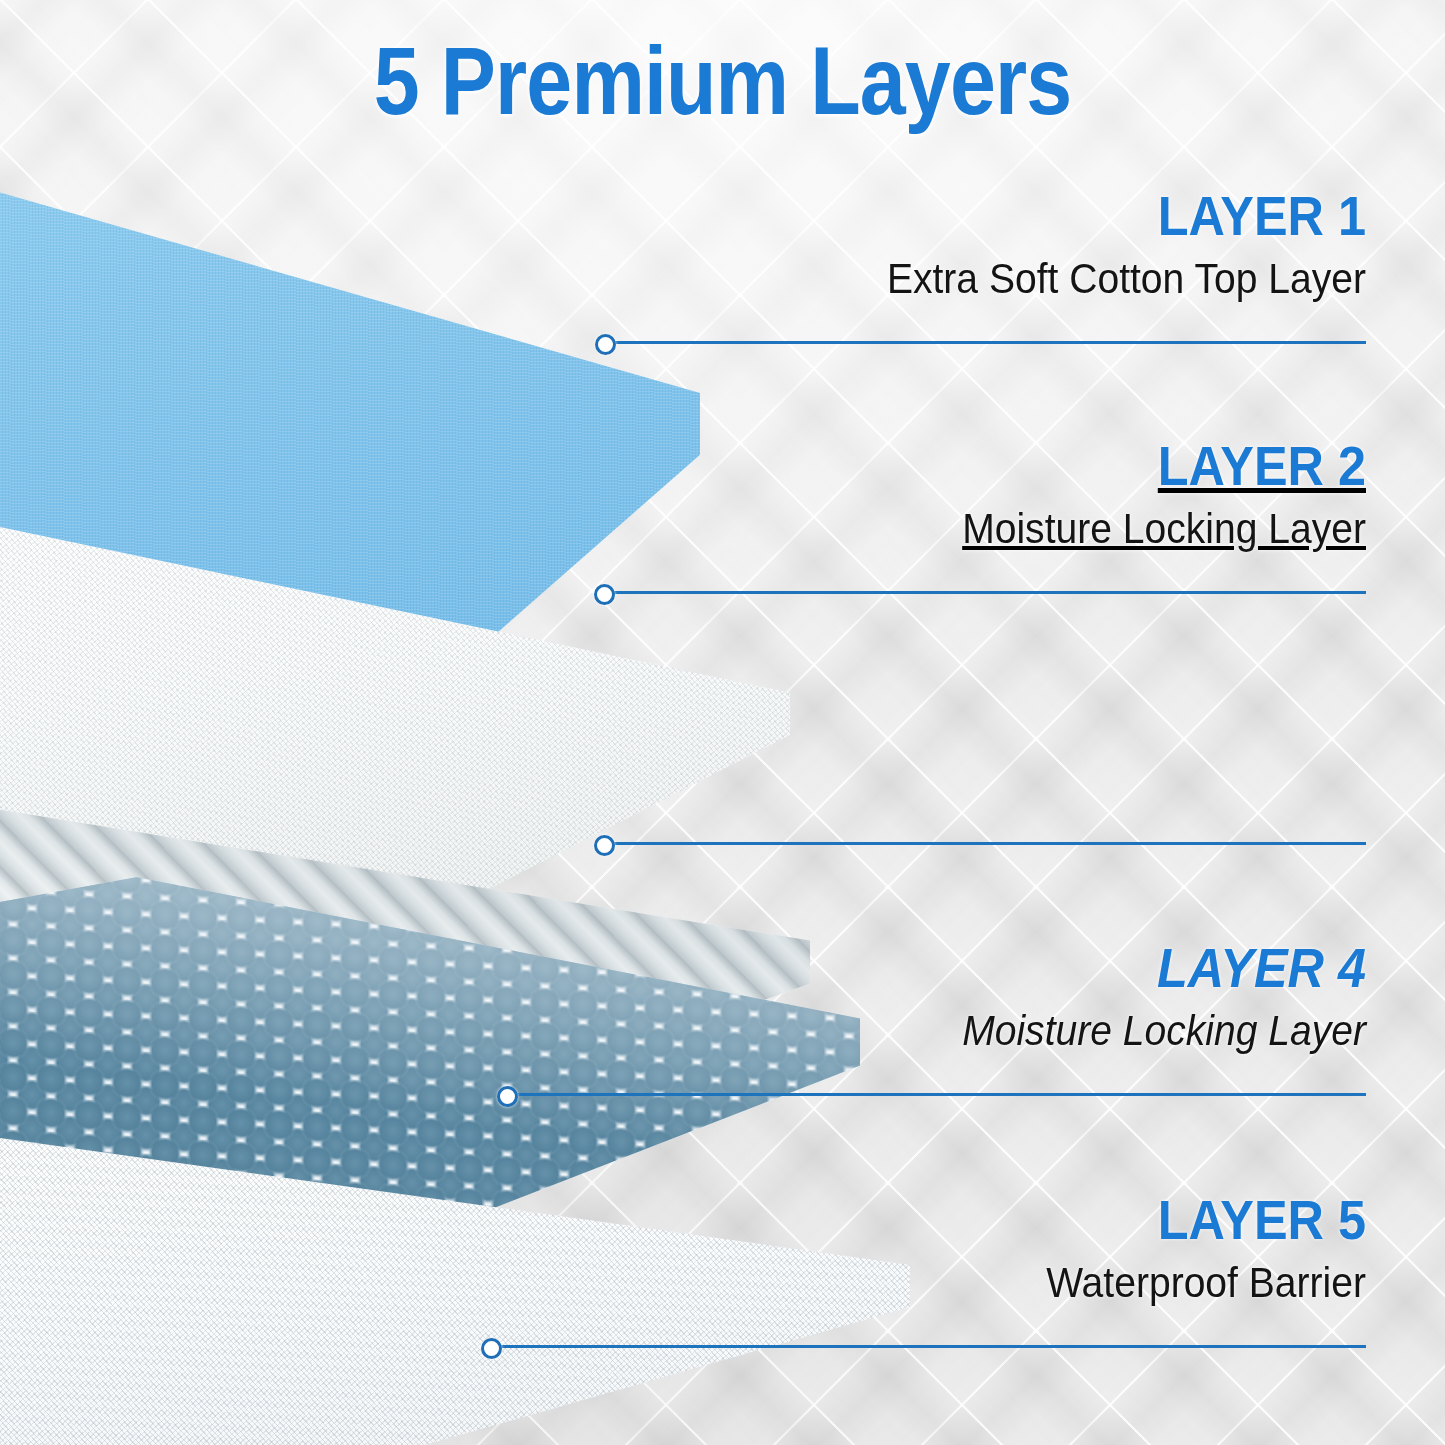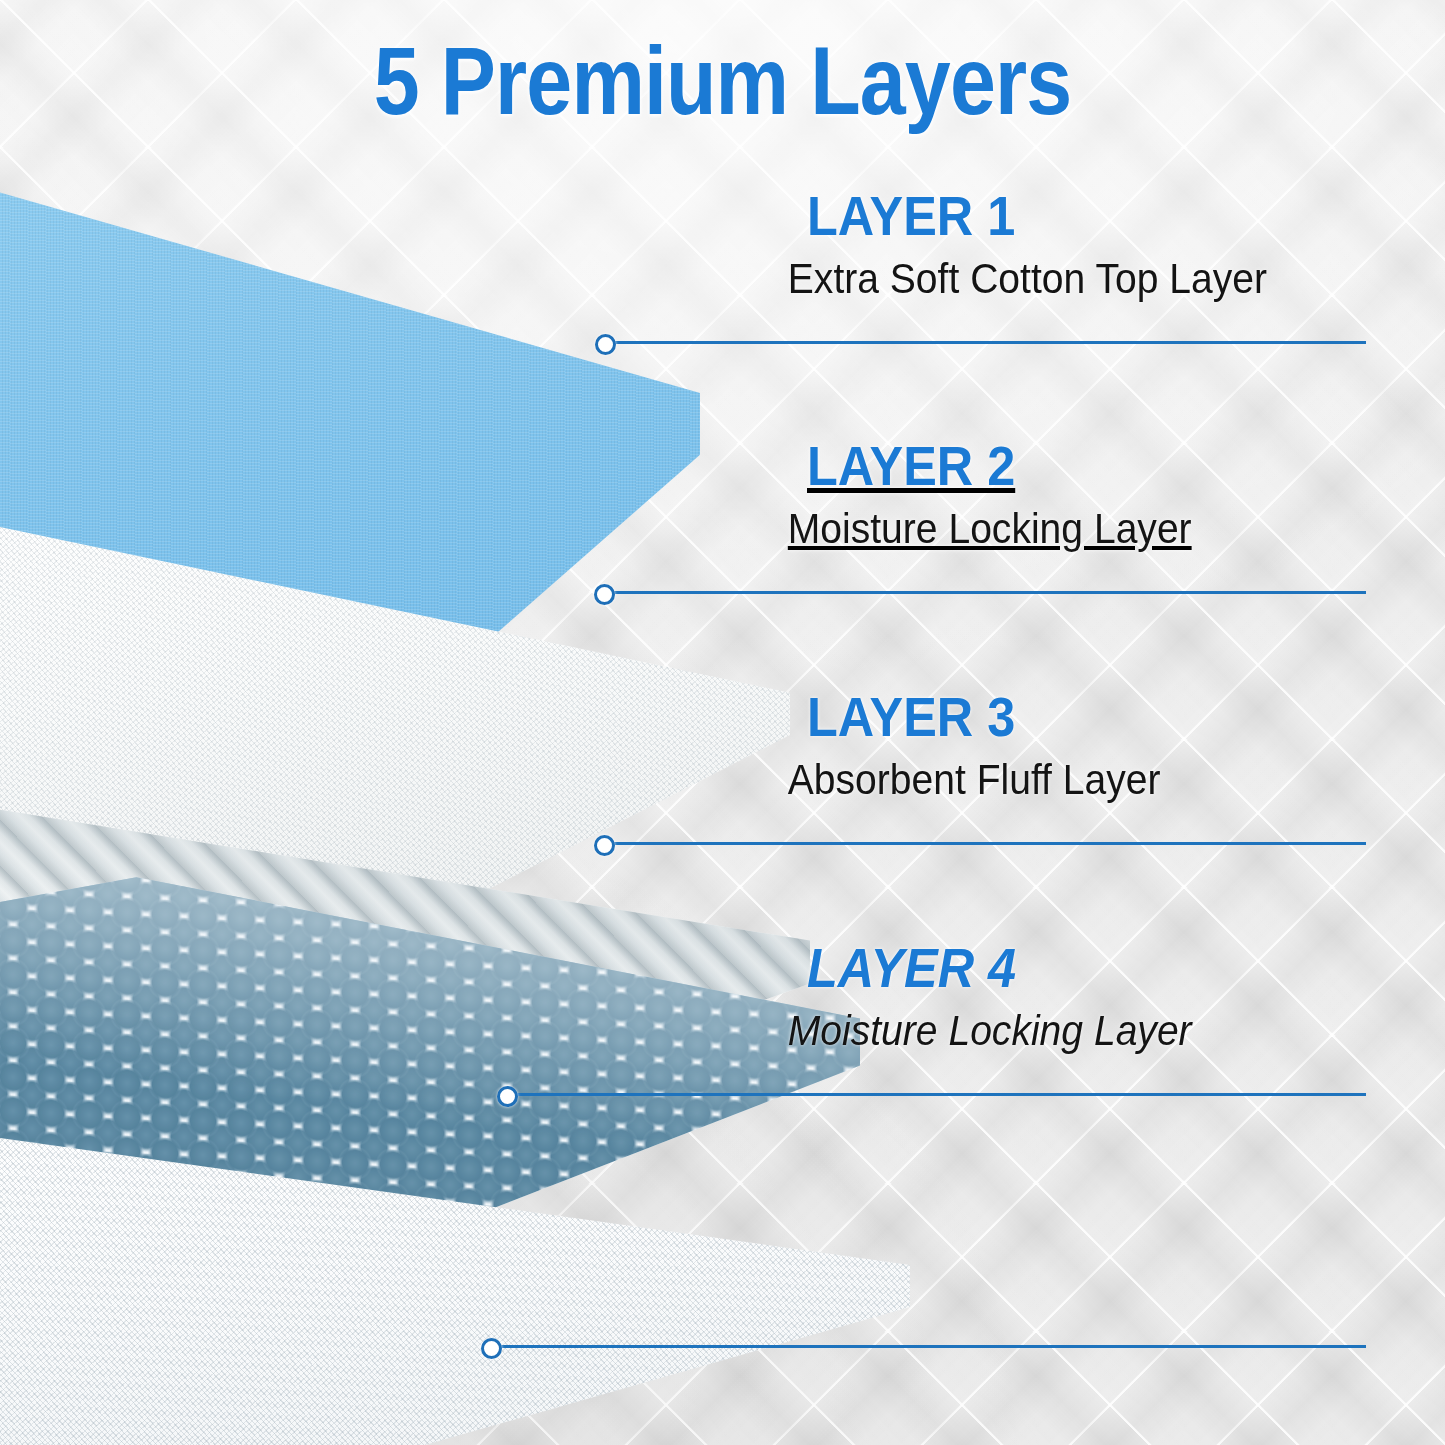--- a/index.html
+++ b/index.html
@@ -143,21 +143,21 @@
     position:absolute;left:0;right:0;top:26px;text-align:center;
     font-size:96px;font-weight:700;letter-spacing:-1px;
     color:#1b7ad4;
     font-family:"Liberation Sans", sans-serif;
     transform:scaleX(.86);
     text-shadow:0 0 5px rgba(255,255,255,.95),0 2px 4px rgba(255,255,255,.9);
     white-space:nowrap;
   }
 
   
-  .callout{position:absolute;right:62px;width:640px;}
+  .callout{position:absolute;right:79px;width:640px;text-align:right;}
   .callout .num{
     font-size:56px;font-weight:700;color:#1b7ad4;letter-spacing:0px;
     transform:scaleX(.9);transform-origin:right center;
     text-shadow:0 0 4px rgba(255,255,255,.95);
     line-height:1.0;
   }
   .callout .desc{
     margin-top:12px;
     font-size:42px;font-weight:400;color:#141414;
     transform:scaleX(.93);transform-origin:right center;
@@ -227,27 +227,27 @@
     <div class="desc">Extra Soft Cotton Top Layer</div>
   </div>
   <div class="conn" style="left:614px;top:341px;width:752px;"></div>
 
   <div class="callout" style="top:438px;text-decoration:underline;">
     <div class="num">LAYER 2</div>
     <div class="desc">Moisture Locking Layer</div>
   </div>
   <div class="conn" style="left:613px;top:591px;width:753px;"></div>
 
-  <div class="callout" style="top:689px;">
-    <div class="num">LAYER 3</div>
-    <div class="desc">Absorbent Fluff Layer</div>
-  </div>
   <div class="conn" style="left:613px;top:842px;width:753px;"></div>
 
   <div class="callout" style="top:940px;font-style:italic;">
     <div class="num">LAYER 4</div>
     <div class="desc">Moisture Locking Layer</div>
   </div>
   <div class="conn" style="left:516px;top:1093px;width:850px;"></div>
 
+  <div class="callout" style="top:1192px;">
+    <div class="num">LAYER 5</div>
+    <div class="desc">Waterproof Barrier</div>
+  </div>
   <div class="conn" style="left:500px;top:1345px;width:866px;"></div>
 
 </div>
 
 </body></html>

